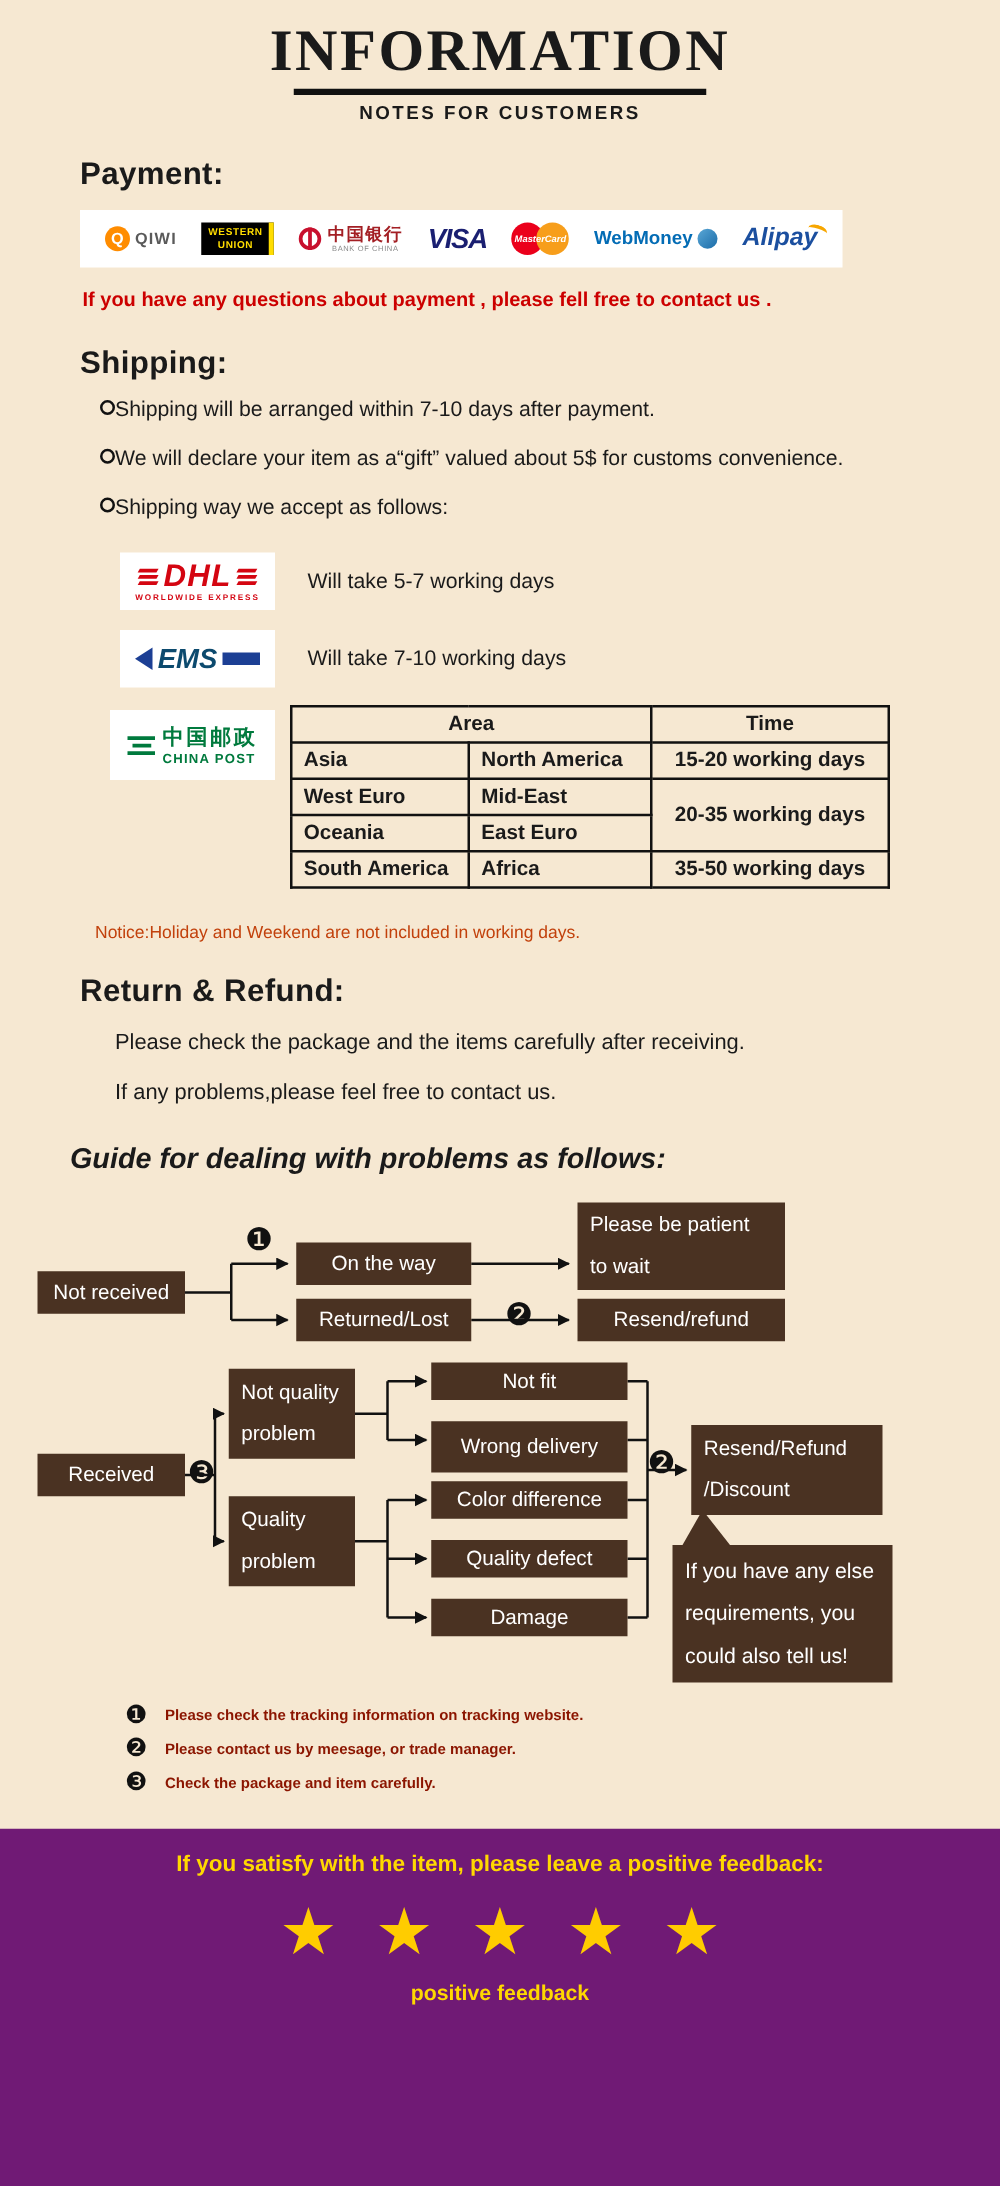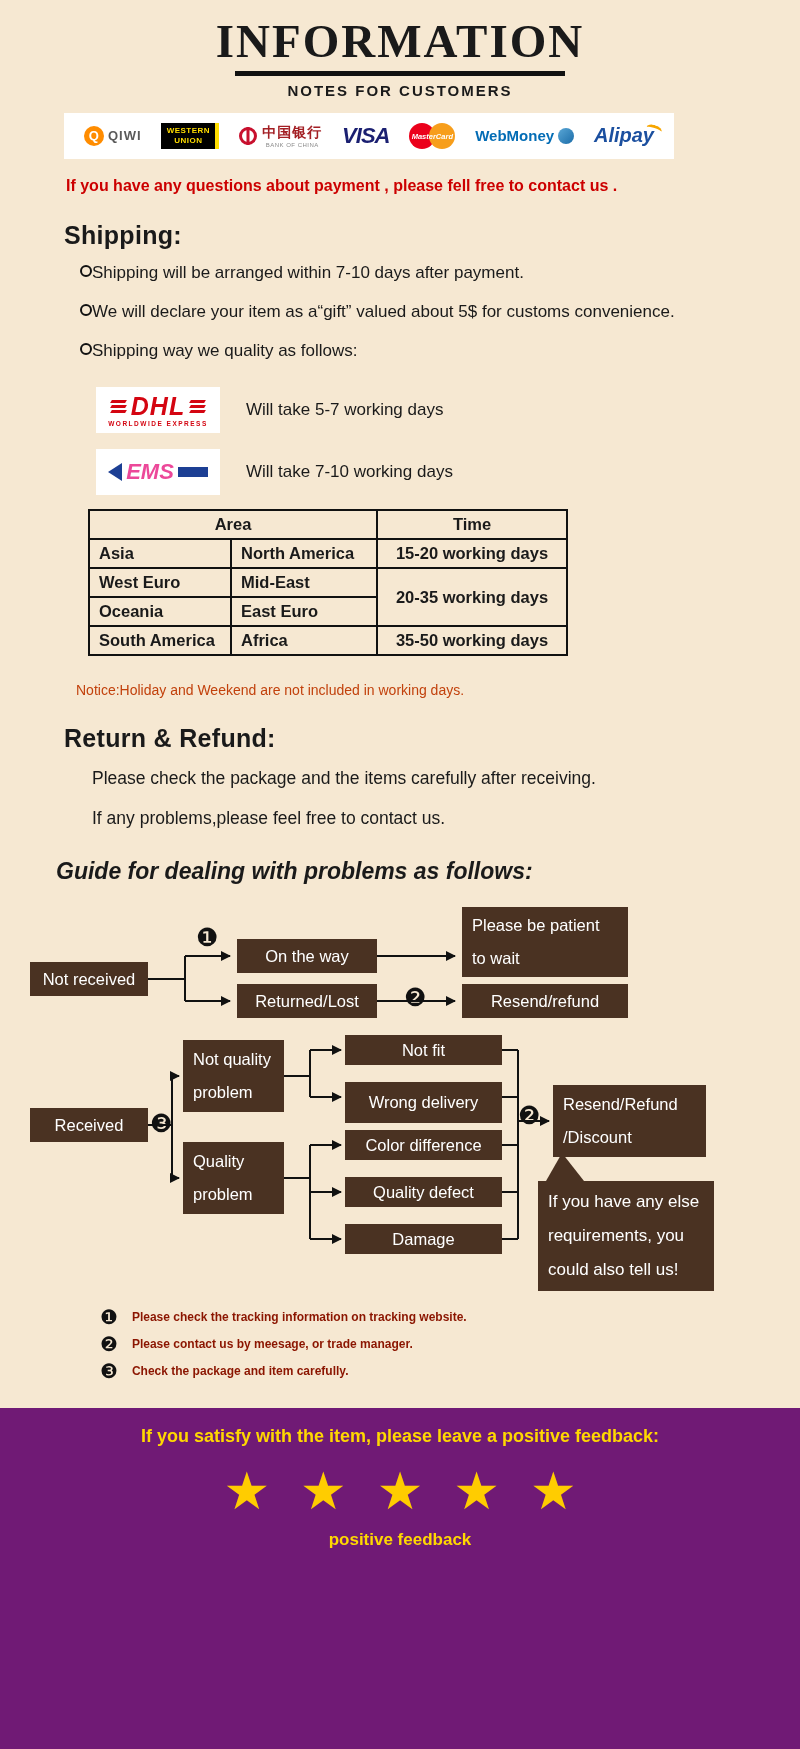--- a/index.html
+++ b/index.html
@@ -48,21 +48,21 @@
   .carrier-box { width:124px; height:46px; background:#fff; display:flex; align-items:center; justify-content:center; flex:none; }
   .carrier-time { font-size:17px; }
   .logo-dhl { display:flex; flex-direction:column; align-items:center; }
   .dhl-main { display:flex; align-items:center; gap:5px; color:#d40511; }
   .dhl-stripes { display:flex; flex-direction:column; gap:2px; }
   .dhl-stripes i { width:15px; height:3px; background:#d40511; display:block; transform:skewX(-30deg); }
   .dhl-word { font-size:25px; font-weight:bold; font-style:italic; letter-spacing:1px; line-height:1; }
   .dhl-sub { font-size:6.5px; color:#d40511; font-weight:bold; letter-spacing:1.5px; margin-top:1px; }
   .logo-ems { display:flex; align-items:center; gap:4px; }
   .ems-flag { width:0; height:0; border-top:9px solid transparent; border-bottom:9px solid transparent; border-right:14px solid #1c3f94; }
-  .ems-word { color:#ec4899; font-size:22px; font-weight:bold; font-style:italic; line-height:1; }
+  .ems-word { color:#0c4a6e; font-size:22px; font-weight:bold; font-style:italic; line-height:1; }
   .ems-sub-bar { width:30px; height:10px; background:#1c3f94; }
   .cp-table-row { display:flex; align-items:flex-start; gap:12px; margin:6px 0 0 88px; }
   .cp-box { width:132px; height:56px; background:#fff; display:flex; align-items:center; justify-content:center; gap:6px; flex:none; margin-top:4px; }
   .cp-emblem { display:flex; flex-direction:column; gap:3px; }
   .cp-emblem i { display:block; height:3px; background:#007a3d; }
   .cp-emblem i:nth-child(1){ width:22px; }
   .cp-emblem i:nth-child(2){ width:15px; margin-left:4px; }
   .cp-emblem i:nth-child(3){ width:22px; }
   .cp-texts { display:flex; flex-direction:column; }
   .cp-cn { color:#007a3d; font-size:17px; font-weight:bold; letter-spacing:2px; line-height:1.2; }
@@ -106,20 +106,21 @@
 </style>
 </head>
 <body>
 
 <div class="page">
 
   <div class="title">INFORMATION</div>
   <div class="title-underline"></div>
   <div class="subtitle">NOTES FOR CUSTOMERS</div>
 
+  <div class="section-heading">Payment:</div>
   <div class="logo-strip">
     <span class="logo-qiwi">
       <span class="qiwi-circle">Q</span>
       <span class="qiwi-word">QIWI</span>
     </span>
     <span class="logo-wu">WESTERN UNION</span>
     <span class="logo-boc">
       <span class="boc-ring"></span>
       <span class="boc-texts">
         <span class="boc-cn">中国银行</span>
@@ -148,21 +149,21 @@
     <div class="bullet">
       <span class="bullet-dot"></span>
       <span>Shipping will be arranged within 7-10 days after payment.</span>
     </div>
     <div class="bullet">
       <span class="bullet-dot"></span>
       <span>We will declare your item as a“gift” valued about 5$ for customs convenience.</span>
     </div>
     <div class="bullet">
       <span class="bullet-dot"></span>
-      <span>Shipping way we quality as follows:</span>
+      <span>Shipping way we accept as follows:</span>
     </div>
   </div>
 
   <div class="carrier-row">
     <div class="carrier-box">
       <span class="logo-dhl">
         <span class="dhl-main">
           <span class="dhl-stripes">
               <i></i>
               <i></i>
@@ -186,20 +187,31 @@
       <span class="logo-ems">
         <span class="ems-flag"></span>
         <span class="ems-word">EMS</span>
         <span class="ems-sub-bar"></span>
       </span>
     </div>
     <div class="carrier-time">Will take 7-10 working days</div>
   </div>
 
   <div class="cp-table-row">
+    <div class="cp-box">
+      <span class="cp-emblem">
+          <i></i>
+          <i></i>
+          <i></i>
+        </span>
+      <span class="cp-texts">
+        <span class="cp-cn">中国邮政</span>
+        <span class="cp-en">CHINA POST</span>
+      </span>
+    </div>
     <table class="ship">
       <tbody>
           <tr>
         <th colspan="2">Area</th>
         <th>Time</th>
       </tr>
       <tr>
         <td class="area-cell">Asia</td>
         <td class="area-cell2">North America</td>
         <td class="time-cell">15-20 working days</td>

